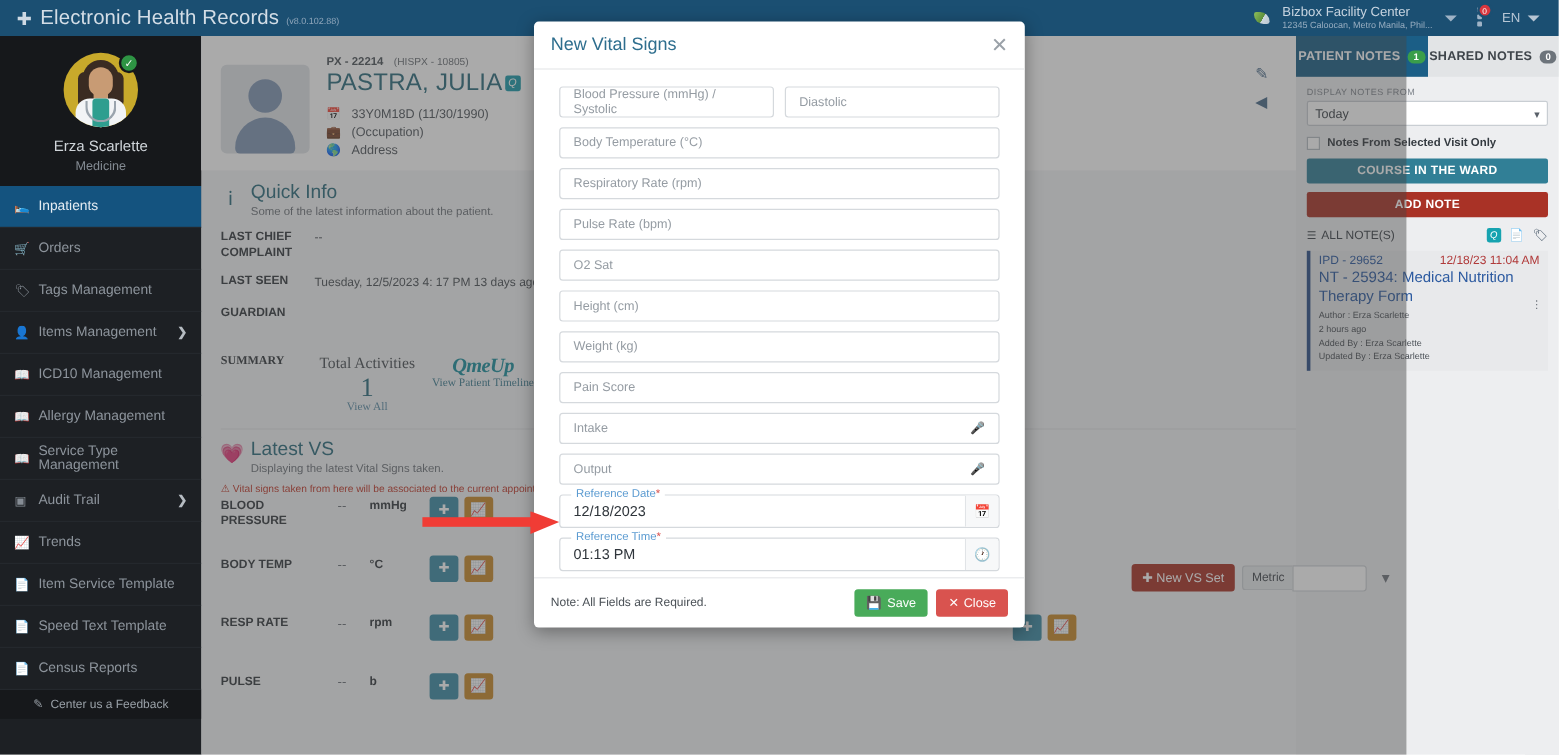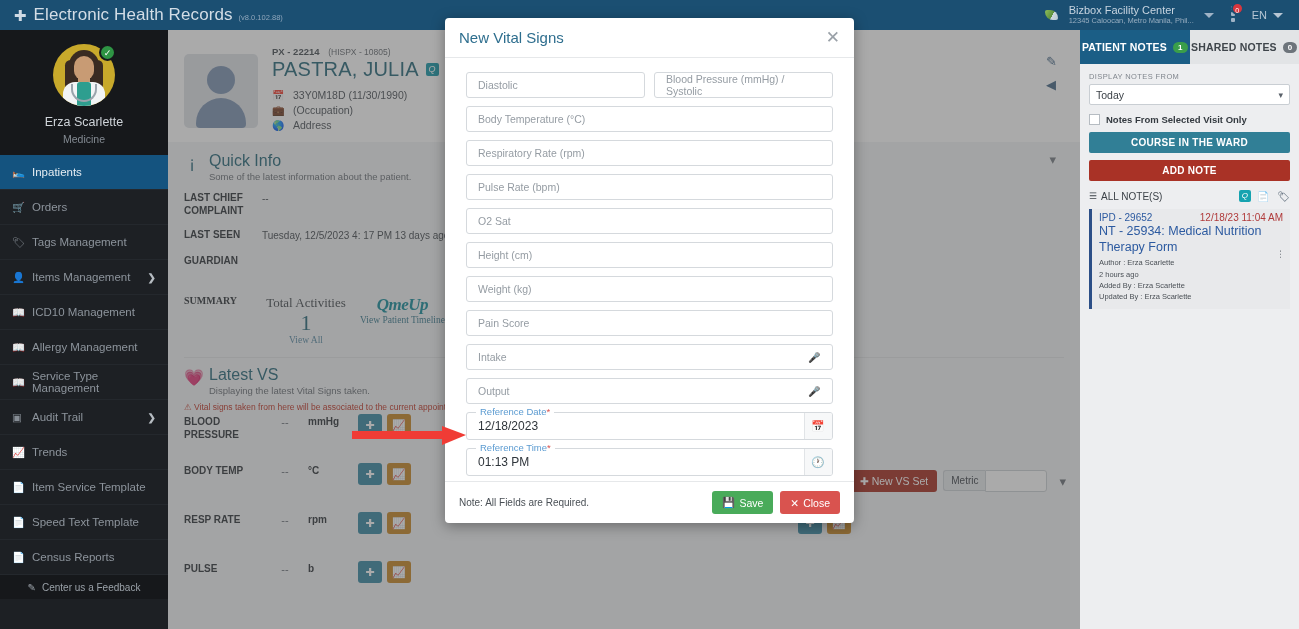--- a/index.html
+++ b/index.html
@@ -75,30 +75,30 @@
   .nav-item .nicon { width:20px; font-size:10.5px; color:#868d95; flex:0 0 20px; }
   .nav-item.active { background:#14537f; color:#e6edf3; }
   .nav-item.active .nicon { color:#e6edf3; }
   .nav-item .chev { margin-left:auto; font-size:10px; color:#b6bcc2; font-weight:bold;}
   .feedback {
     display:flex; align-items:center; justify-content:center; gap:6px;
     height:24px; font-size:10px; color:#9aa1a8; background:#16181b;
   }
 
   
-  .main { position:absolute; top:30px; left:168px; width:912px; height:599px; background:#f3f4f5; }
+  .main { position:absolute; top:30px; left:168px; width:1004px; height:599px; background:#f3f4f5; }
   .dim-overlay { position:absolute; top:0;left:0;right:0;bottom:0; background:rgba(70,70,70,.46); z-index:3; pointer-events:none;}
 
   .patient-card { background:#fff; padding:10px 16px 8px 16px; display:flex; gap:14px; }
   .px-photo { width:74px;height:74px;background:#dfe3e8;border-radius:5px; position:relative; flex:0 0 74px; margin-top:14px;}
   .px-photo .head{position:absolute;left:23px;top:12px;width:28px;height:28px;border-radius:50%;background:#8096b4;}
   .px-photo .body{position:absolute;left:12px;top:44px;width:50px;height:30px;border-radius:25px 25px 4px 4px;background:#8096b4;}
   .px-ids { font-size:9.5px; color:#4c5359; font-weight:bold; margin-bottom:1px;}
   .px-ids .sub { font-weight:normal; color:#6b7076; margin-left:6px; font-size:8.5px;}
-  .px-name { font-size:20px; color:#2b6b7d; letter-spacing:.2px; display:flex; align-items:center; gap:7px;}
+  .px-name { font-size:20px; color:#2b6b7d; letter-spacing:.2px; display:flex; align-items:center; gap:2px;}
   .qmeup-sq { width:13px;height:13px;border-radius:2px;background:#1b9aaa;color:#fff;font-size:9px;line-height:13px;text-align:center;font-style:italic;}
   .px-meta { margin-top:8px; font-size:10.5px; color:#50565c; }
   .px-meta div { display:flex; align-items:center; gap:8px; margin-bottom:3px; }
   .px-meta .mi { width:13px; text-align:center; color:#5b6268; font-size:10px;}
 
   .sect-hd { display:flex; align-items:flex-start; gap:9px; padding:10px 16px 2px 16px;}
   .sect-hd .big-icon { font-size:16px; color:#2b6b7d; width:16px; text-align:center; padding-top:2px;}
   .sect-hd h3 { font-size:16px; color:#2b6b7d; font-weight:normal; }
   .sect-hd .sub { font-size:9.5px; color:#6d737a; margin-top:1px;}
   .sect-collapse { margin-left:auto; color:#7a8087; font-size:13px; padding-right:8px;}
@@ -535,24 +535,24 @@
 
   <div class="modal">
     <div class="modal-hd">
       <span class="mt">New Vital Signs</span>
       <span class="mx">✕</span>
     </div>
     <div class="modal-body">
       <div id="modal-fields">
           <div class="frow">
             <div class="fi">
+              <span>Blood Pressure (mmHg) / Systolic</span>
+            </div>
+            <div class="fi">
               <span>Diastolic</span>
-            </div>
-            <div class="fi">
-              <span>Blood Pressure (mmHg) / Systolic</span>
             </div>
           </div>
           <div class="frow">
             <div class="fi">
               <span>Body Temperature (°C)</span>
             </div>
           </div>
           <div class="frow">
             <div class="fi">
               <span>Respiratory Rate (rpm)</span>

